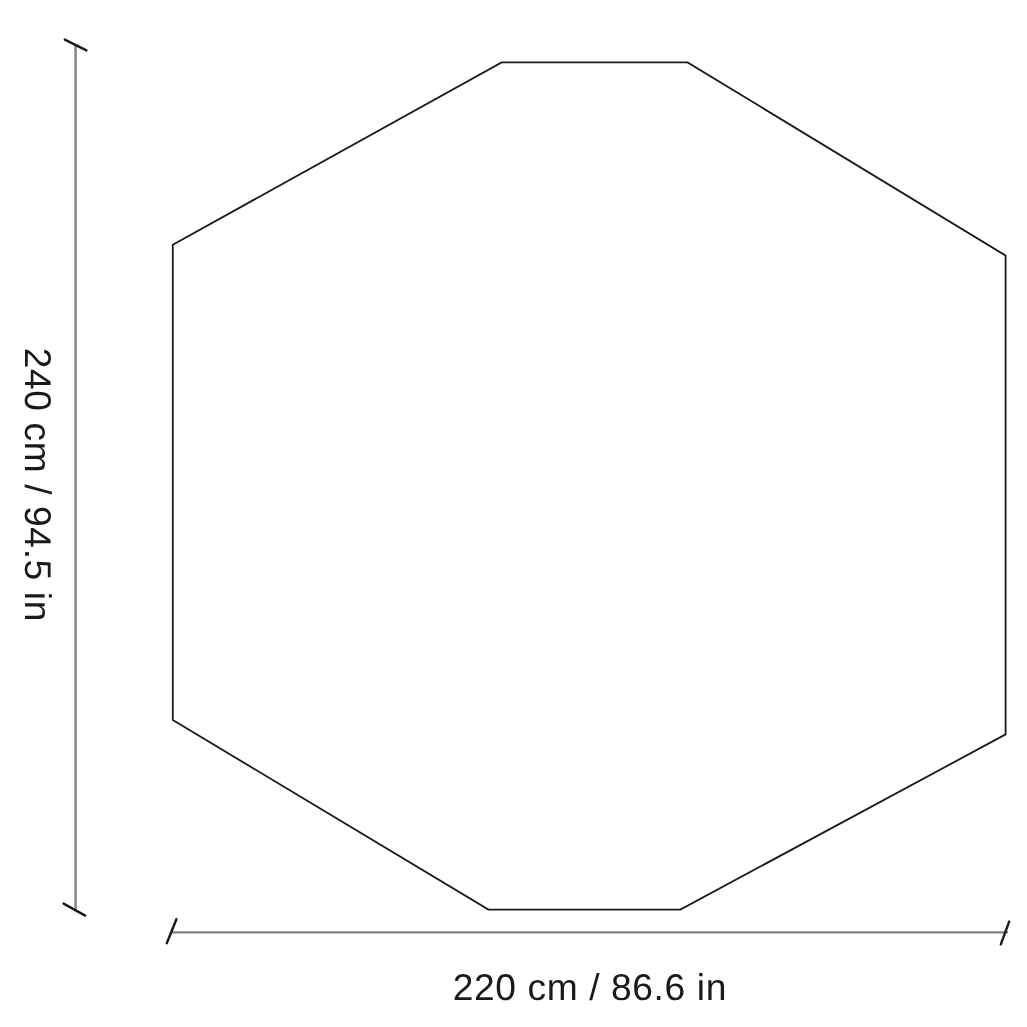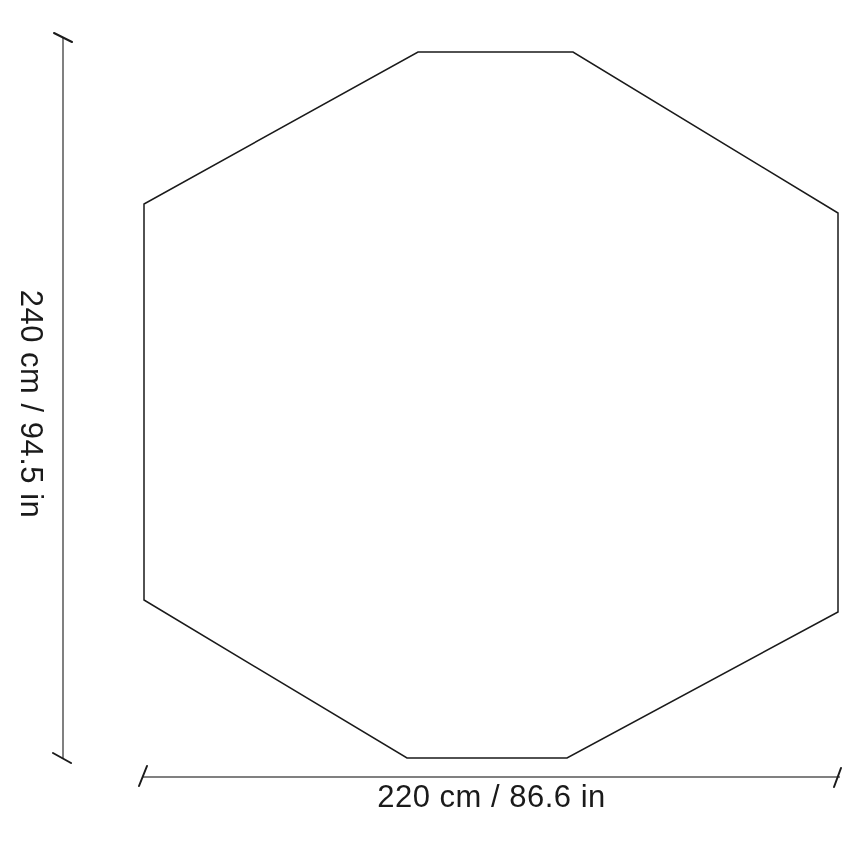--- a/index.html
+++ b/index.html
@@ -40,21 +40,21 @@
       color: var(--text, #1a1a1a);
       font-size: 31px;
       line-height: 1;
       white-space: nowrap;
       letter-spacing: 0.5px;
     }
     .label-width {
       left: 143px;
       width: 697px;
       text-align: center;
-      top: 781px;
+      top: 807px;
     }
     .label-height {
       left: 31px;
       top: 404px;
       transform: translate(-50%, -50%) rotate(90deg);
     }
   </style>
 </head>
 <body>
 

